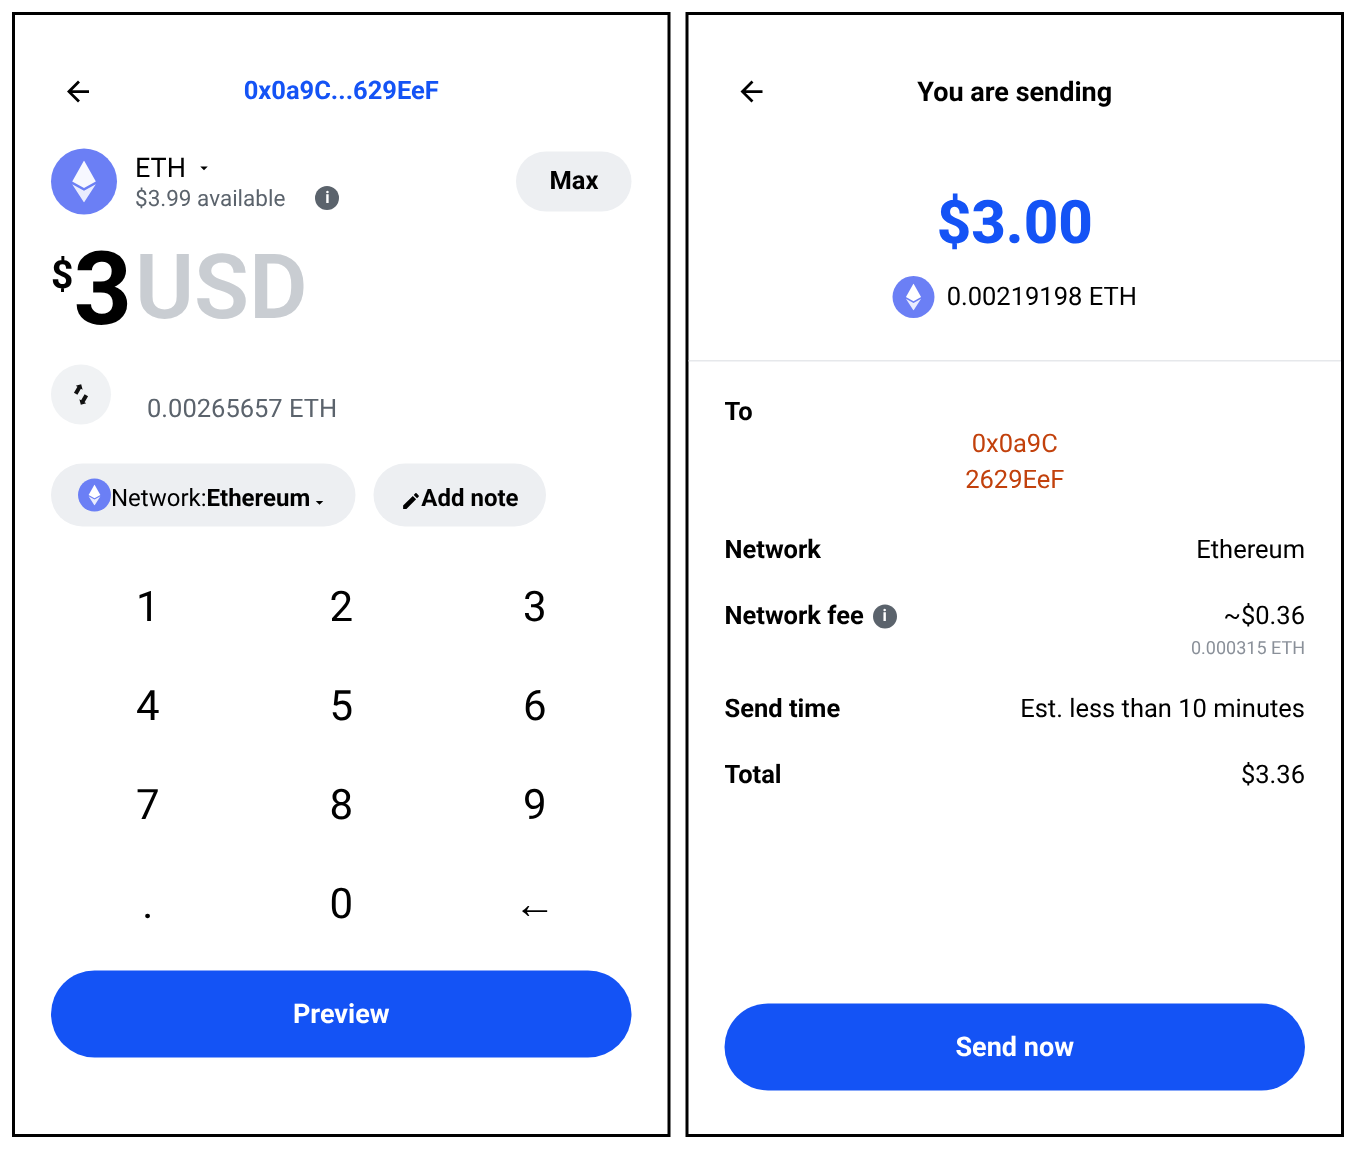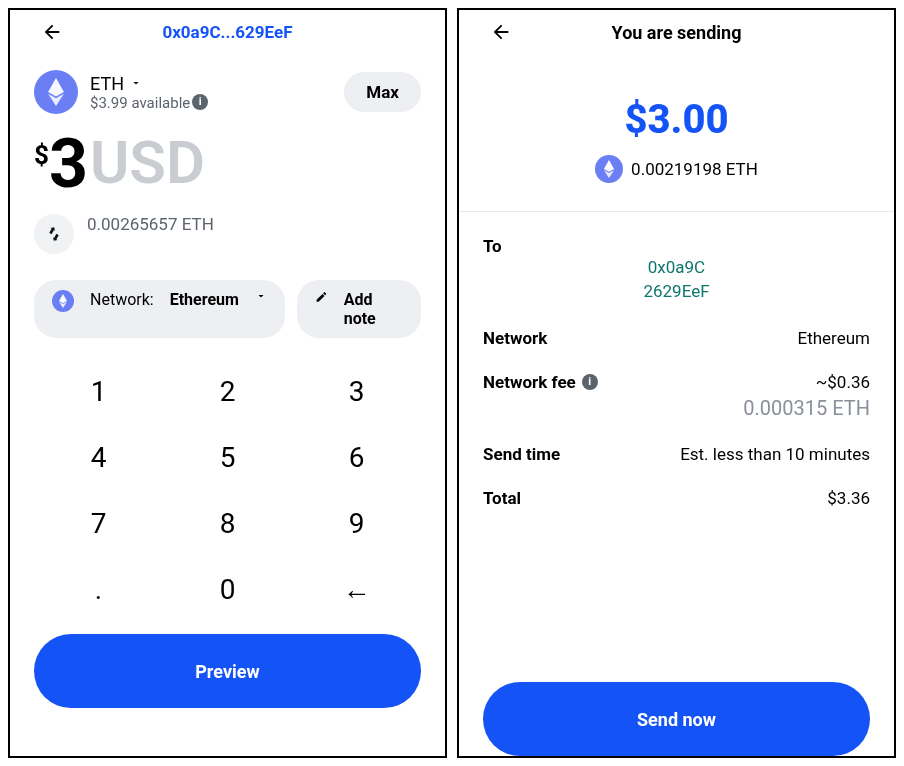--- a/index.html
+++ b/index.html
@@ -3,21 +3,21 @@
   <meta charset="utf-8">
   <style>
     * { box-sizing: border-box; margin: 0; padding: 0; font-family: -apple-system, BlinkMacSystemFont, "Segoe UI", Roboto, Helvetica, Arial, sans-serif; }
     body { background: #fff; display: flex; gap: 10px; padding: 8px; }
     .screen {
       width: 440px; height: 750px;
       border: 2px solid #000;
       background: #fff;
       position: relative;
       display: flex; flex-direction: column;
-      padding: 0 24px;
+      padding: 29px 24px;
     }
     
     .header { display: flex; align-items: center; height: 44px; position: relative; }
     .back { width: 36px; height: 36px; display: flex; align-items: center; justify-content: center; cursor: pointer; }
     .header .title {
       position: absolute; left: 0; right: 0; text-align: center;
       font-weight: 700; font-size: 18px; pointer-events: none;
     }
     .addr-link {
       position: absolute; left: 0; right: 0; text-align: center;
@@ -27,74 +27,74 @@
     .asset-row { display: flex; align-items: center; margin-top: 16px; gap: 12px; }
     .eth-badge {
       width: 44px; height: 44px; border-radius: 50%;
       background: #6b7ff5; display: flex; align-items: center; justify-content: center;
       flex-shrink: 0;
     }
     .eth-badge.sm { width: 28px; height: 28px; }
     .eth-badge.xs { width: 22px; height: 22px; }
     .asset-info { flex: 1; }
     .asset-sym { display: flex; align-items: center; gap: 6px; font-weight: 400; font-size: 18px; cursor: pointer; }
-    .asset-avail { color: #5b636c; font-size: 15px; display: flex; align-items: flex-start; gap: 2px; }
+    .asset-avail { color: #5b636c; font-size: 15px; display: flex; align-items: center; gap: 20px; }
     .max-btn {
       background: #edeff2; border-radius: 22px; padding: 10px 22px;
       font-weight: 700; font-size: 17px; cursor: pointer;
     }
     
     .amount-row { display: flex; align-items: flex-start; margin-top: 16px; }
     .amount-dollar { font-size: 26px; font-weight: 700; margin-top: 10px; }
     .amount-val { font-size: 68px; font-weight: 700; line-height: 1; }
     .amount-ccy { font-size: 60px; font-weight: 600; color: #c9cdd2; margin-left: 2px; line-height: 1.1; }
     
-    .conv-row { display: flex; align-items: flex-start; gap: 13px; margin-top: 16px; }
+    .conv-row { display: flex; align-items: flex-end; gap: 24px; margin-top: 16px; }
     .swap-circle {
       width: 40px; height: 40px; border-radius: 50%; background: #f0f2f4;
       display: flex; align-items: center; justify-content: center; cursor: pointer;
     }
     .conv-text { color: #5b636c; font-size: 17px; }
     
     .chips-row { display: flex; gap: 12px; margin-top: 26px; }
     .chip {
       background: #edeff2; border-radius: 22px; padding: 10px 18px;
-      display: flex; align-items: flex-start; gap: 16px; cursor: pointer;
+      display: flex; align-items: flex-end; gap: 0; cursor: pointer;
       font-size: 16px;
     }
     .chip .bold { font-weight: 700; }
     
     .keypad {
       margin-top: 20px;
       display: grid; grid-template-columns: repeat(3, 1fr);
       grid-auto-rows: 66px;
       font-size: 28px; font-weight: 400;
     }
     .kp {
       display: flex; align-items: center; justify-content: center;
       cursor: pointer; user-select: none;
     }
     .primary-btn {
       margin-top: 12px;
       background: #1453f5; color: #fff;
-      border-radius: 999px; height: 74px;
+      border-radius: 999px; height: 58px;
       display: flex; align-items: center; justify-content: center;
       font-weight: 700; font-size: 18px; cursor: pointer;
     }
     
     .send-amount-block { text-align: center; margin-top: 42px; }
     .send-amount { color: #1453f5; font-size: 40px; font-weight: 800; }
     .send-eth { display: inline-flex; align-items: center; gap: 8px; margin-top: 12px; font-size: 17px; }
     .divider { height: 1px; background: #e6e8eb; margin: 28px -24px 0 -24px; }
     .detail-block { margin-top: 24px; }
     .detail-row { display: flex; justify-content: space-between; align-items: flex-start; margin-bottom: 24px; }
     .detail-label { font-weight: 700; font-size: 17px; display: flex; align-items: center; gap: 6px; }
     .detail-value { font-size: 17px; text-align: right; }
-    .detail-sub { color: #8a9099; font-size: 20px; text-align: right; margin-top: 4px; }
-    .to-value { color: #0f766e; font-size: 17px; line-height: 1.4; }
+    .detail-sub { color: #8a9099; font-size: 12px; text-align: right; margin-top: 4px; }
+    .to-value { color: #c2410c; font-size: 17px; line-height: 1.4; }
     .spacer { flex: 1; }
     .info-icon {
       width: 16px; height: 16px; border-radius: 50%; background: #5b636c;
       color: #fff; display: inline-flex; align-items: center; justify-content: center;
       font-size: 11px; font-weight: 700; font-style: normal;
     }
     svg { display: block; }
   </style>
 </head>
 <body>

